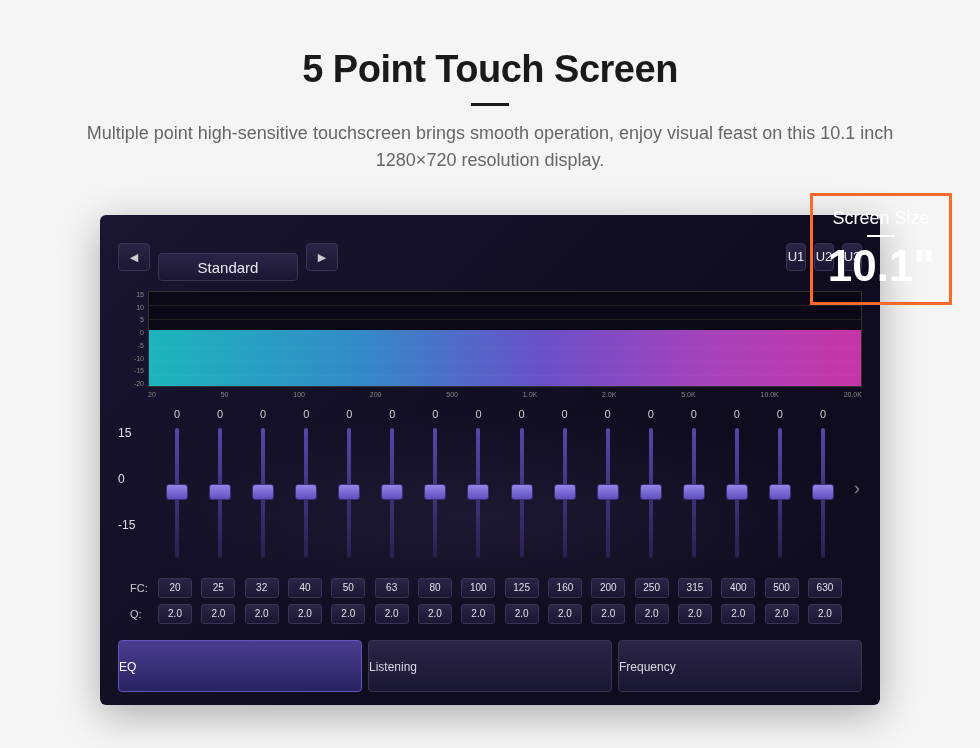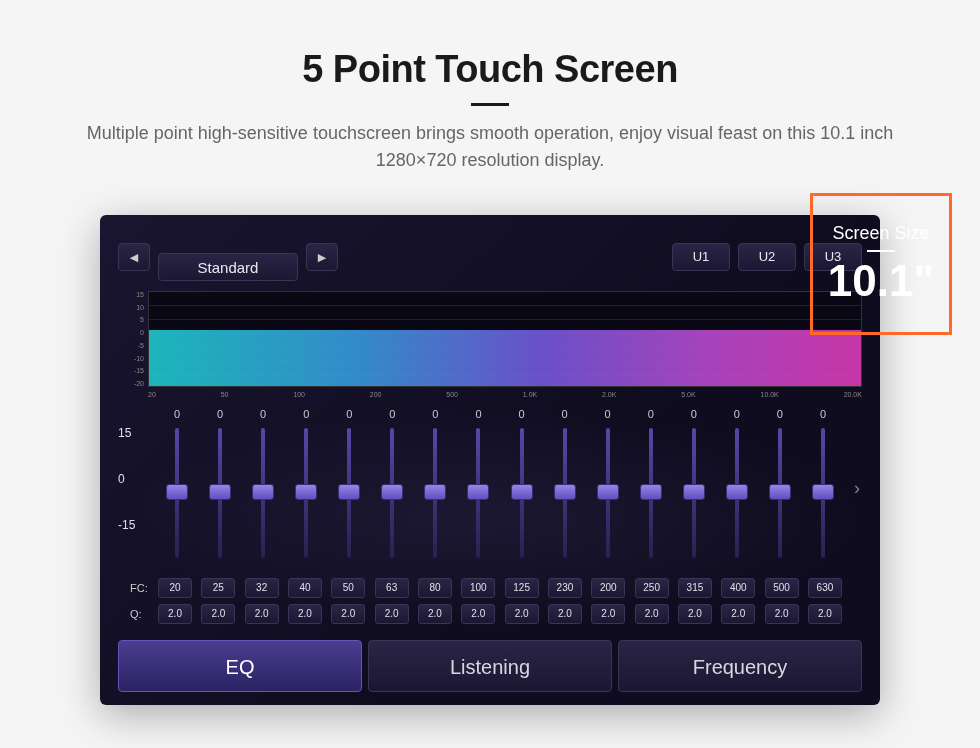--- a/index.html
+++ b/index.html
@@ -44,21 +44,21 @@
   background: linear-gradient(135deg, #1a1530 0%, #0f0c1f 60%);
   border-radius: 6px;
   padding: 18px 18px 0 18px;
   box-shadow: 0 10px 40px rgba(0,0,0,0.3);
 }
 .screen-badge {
   position: absolute;
   right: 28px;
   top: 193px;
   width: 142px;
-  height: 142px;
+  height: 112px;
   border: 3px solid #ff6a2b;
   background: transparent;
   z-index: 10;
   display: flex;
   flex-direction: column;
   align-items: center;
   justify-content: center;
   color: #fff;
 }
 .badge-label {
@@ -101,21 +101,21 @@
   border: 1px solid #3a3555;
   border-radius: 4px;
   text-align: center;
   line-height: 28px;
   color: #e8e8f0;
   font-size: 15px;
   margin-top: 20px;
 }
 .spacer { flex: 1; }
 .u-btn {
-  width: 58px;
+  width: 20px;
   height: 28px;
   background: linear-gradient(180deg, #2a2545, #1a1733);
   border: 1px solid #3a3555;
   border-radius: 4px;
   text-align: center;
   line-height: 26px;
   color: #e8e8f0;
   font-size: 13px;
 }
 .spectrum {
@@ -261,24 +261,23 @@
   display: flex;
   gap: 6px;
   margin-top: 12px;
 }
 .tab {
   flex: 1;
   height: 52px;
   background: linear-gradient(180deg, #2a2545, #1a1733);
   border: 1px solid #3a3555;
   border-radius: 4px;
-  text-align: center;
   line-height: 52px;
   color: #d8d8e0;
-  font-size: 20px;
+  font-size: 12px;
 }
 .tab.active {
   background: linear-gradient(180deg, #4a3d90, #2a2362);
   border-color: #6555b8;
   color: #fff;
 }
 </style>
 </head>
 <body>
 
@@ -448,21 +447,21 @@
     <div class="fc-row" id="fc-row">
         <div class="pill">20</div>
         <div class="pill">25</div>
         <div class="pill">32</div>
         <div class="pill">40</div>
         <div class="pill">50</div>
         <div class="pill">63</div>
         <div class="pill">80</div>
         <div class="pill">100</div>
         <div class="pill">125</div>
-        <div class="pill">230</div>
+        <div class="pill">160</div>
         <div class="pill">200</div>
         <div class="pill">250</div>
         <div class="pill">315</div>
         <div class="pill">400</div>
         <div class="pill">500</div>
         <div class="pill">630</div>
       </div>
     <div class="fcq-label q">Q:</div>
     <div class="q-row" id="q-row">
         <div class="pill">2.0</div>

